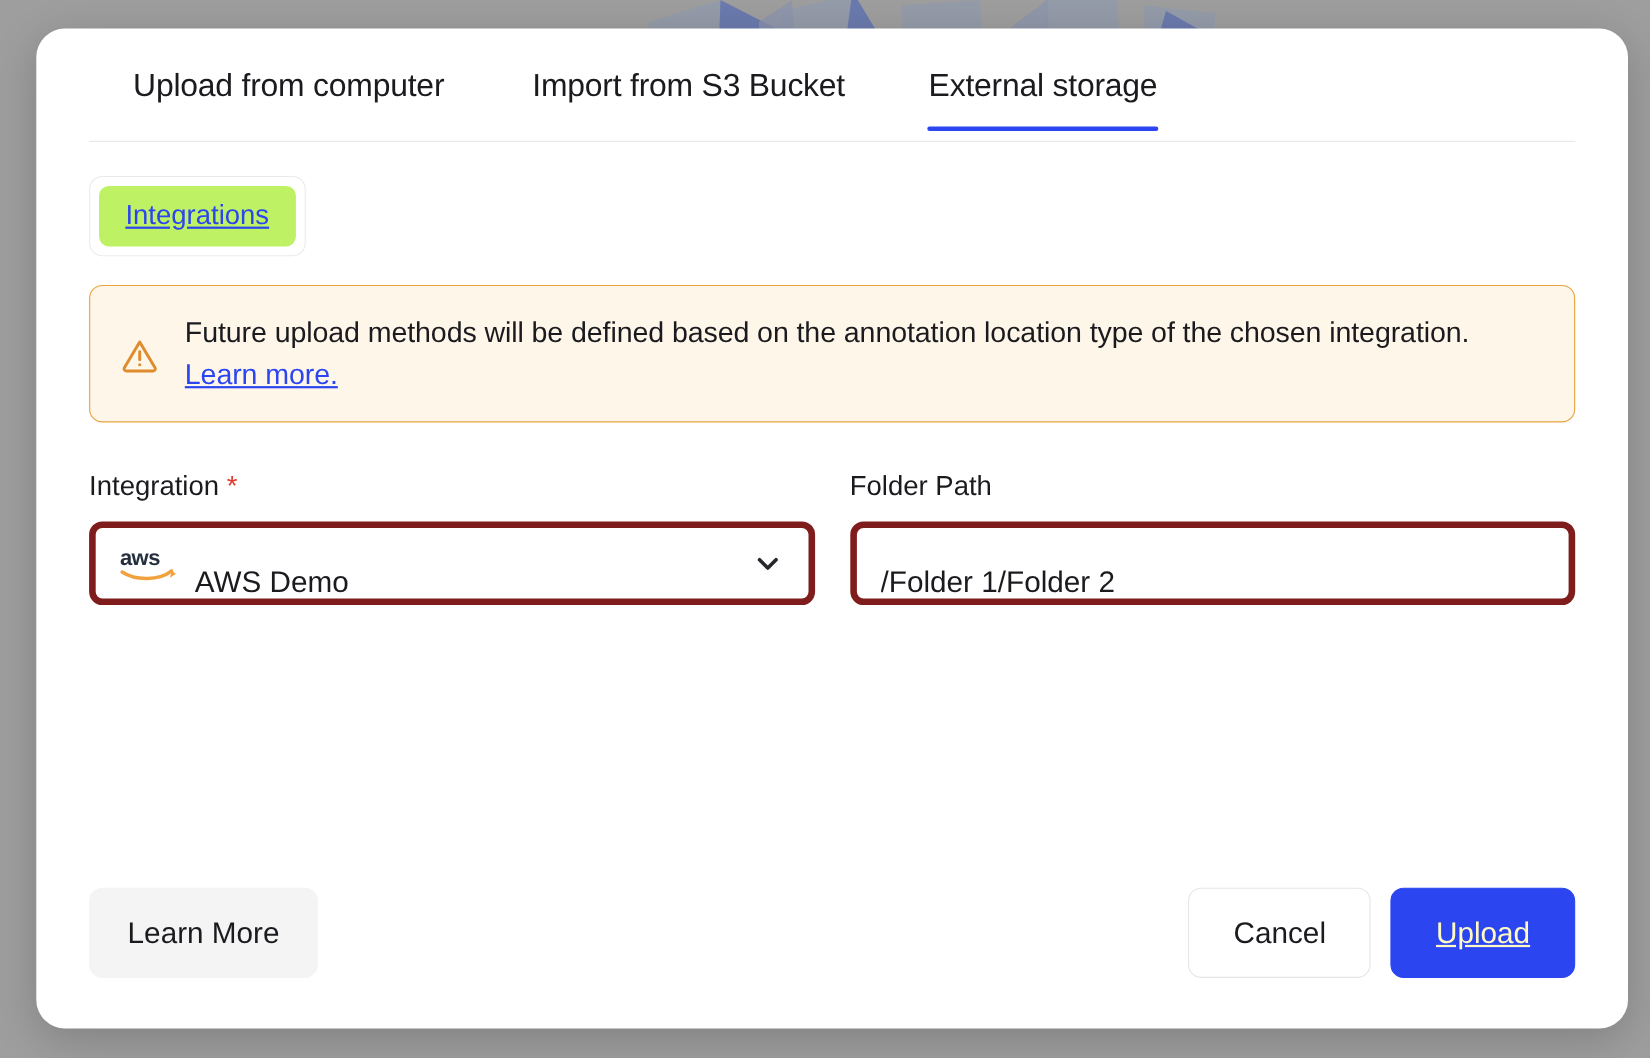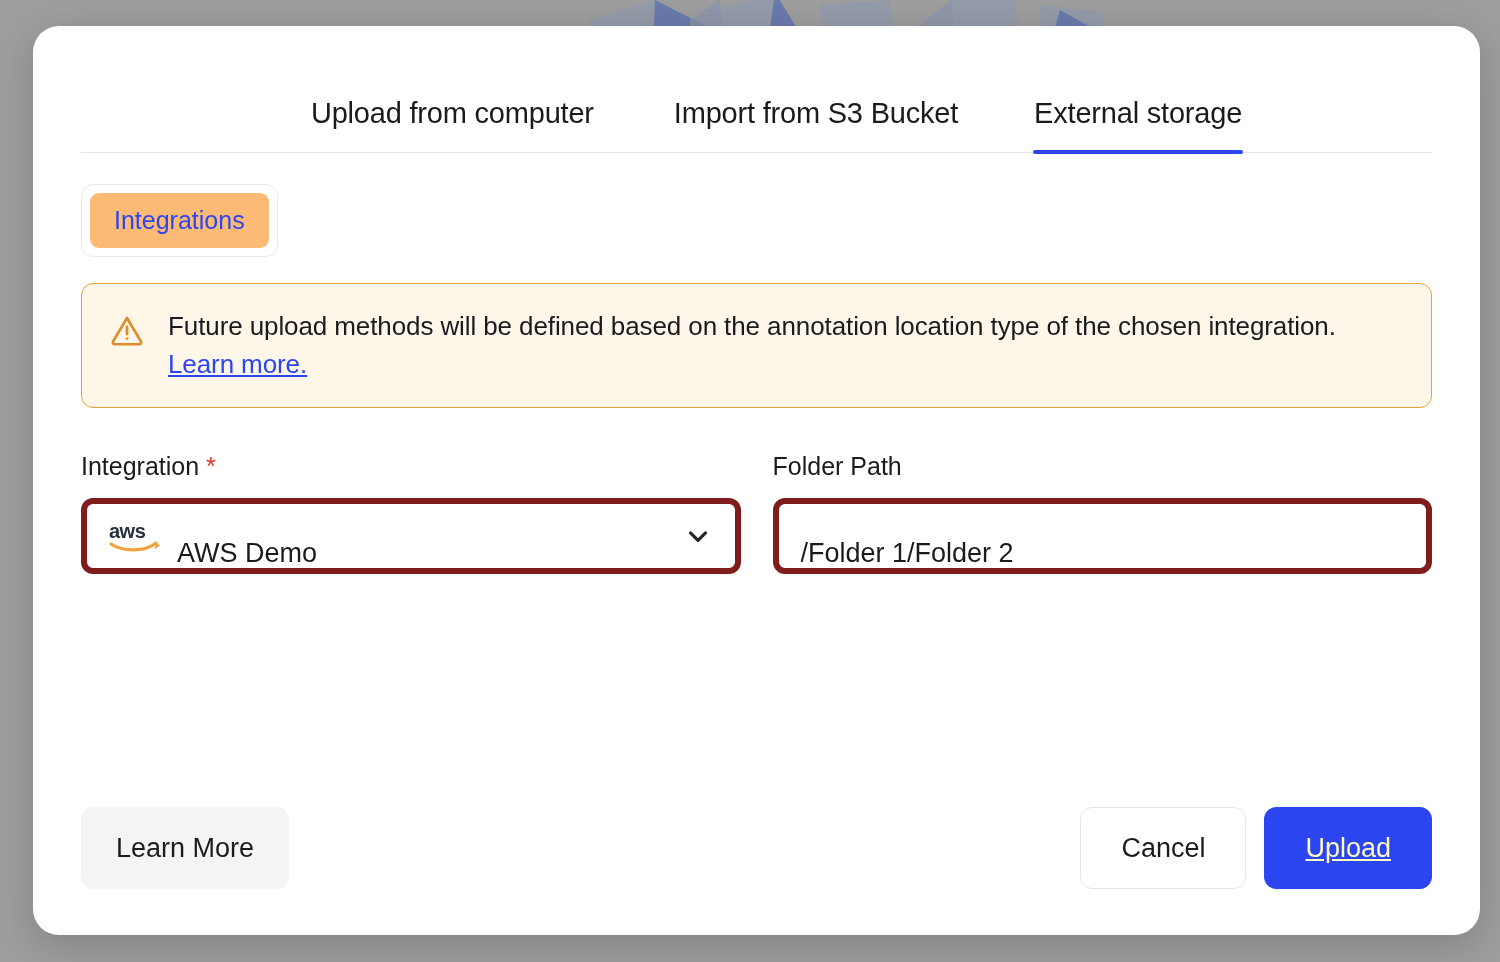--- a/index.html
+++ b/index.html
@@ -42,24 +42,23 @@
     box-shadow: 0 10px 40px rgba(0,0,0,0.18);
     padding: 0 48px;
   }
 
   
   .tabbar {
     position: relative;
     display: flex;
     align-items: flex-end;
     gap: 0;
-    height: 127px;
+    height: 103px;
     border-bottom: 1px solid #e4e6ea;
-    padding-bottom: 0;
-    justify-content: center;
+    padding-bottom: 11px;
   }
   .tab {
     font-size: 29px;
     color: #1b1b1f;
     letter-spacing: -0.2px;
     padding: 0 0 22px 0;
     cursor: pointer;
     white-space: nowrap;
     background: none;
     border: none;
@@ -93,30 +92,31 @@
     font-family: inherit;
     border: none;
     background: none;
     padding: 13px 24px;
     border-radius: 9px;
     cursor: pointer;
     color: #1b1b1f;
     white-space: nowrap;
   }
   .seg.active {
-    background: #fdba74;
+    background: #bef264;
     color: #2b46f0;
+    text-decoration: underline;
   }
 
   
   .banner {
     margin-top: 26px;
     border-radius: 12px;
     display: flex;
-    align-items: flex-start;
+    align-items: center;
     gap: 22px;
     padding: 24px 26px;
   }
   .banner.warning {
     background: #fdf6e9;
     border: 1px solid #e9a33c;
   }
   .banner.info {
     background: #e8eeff;
     border: 1px solid #5570f2;

